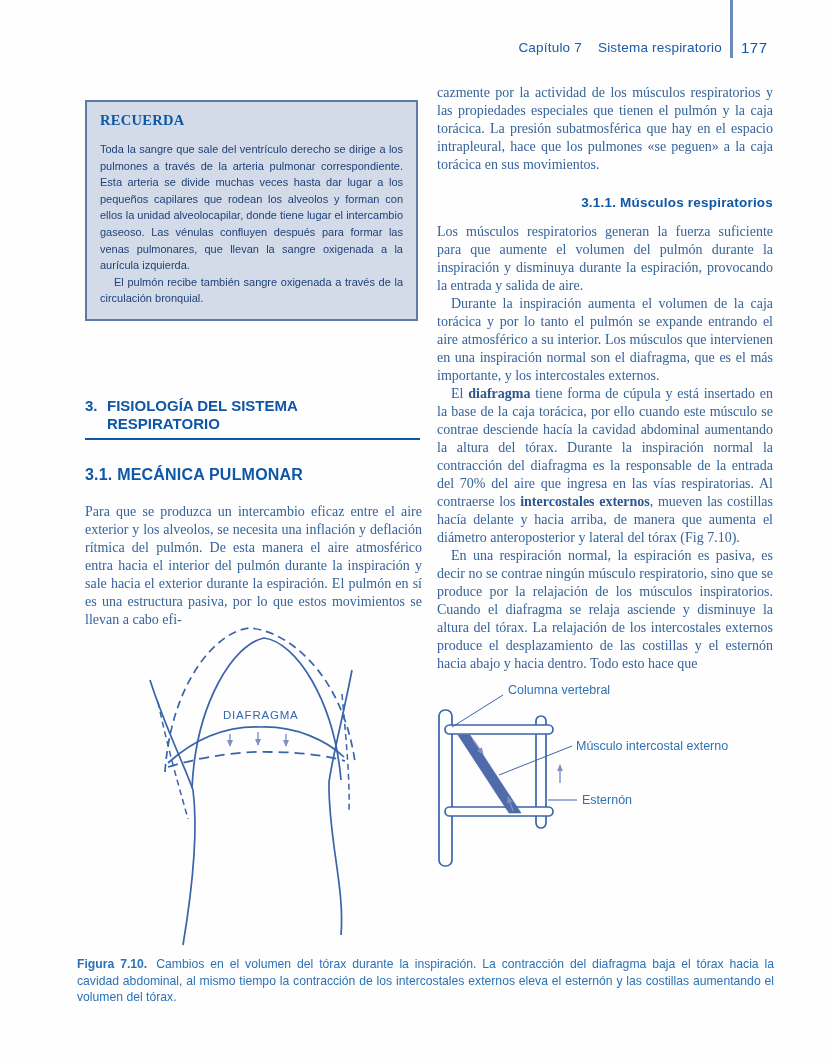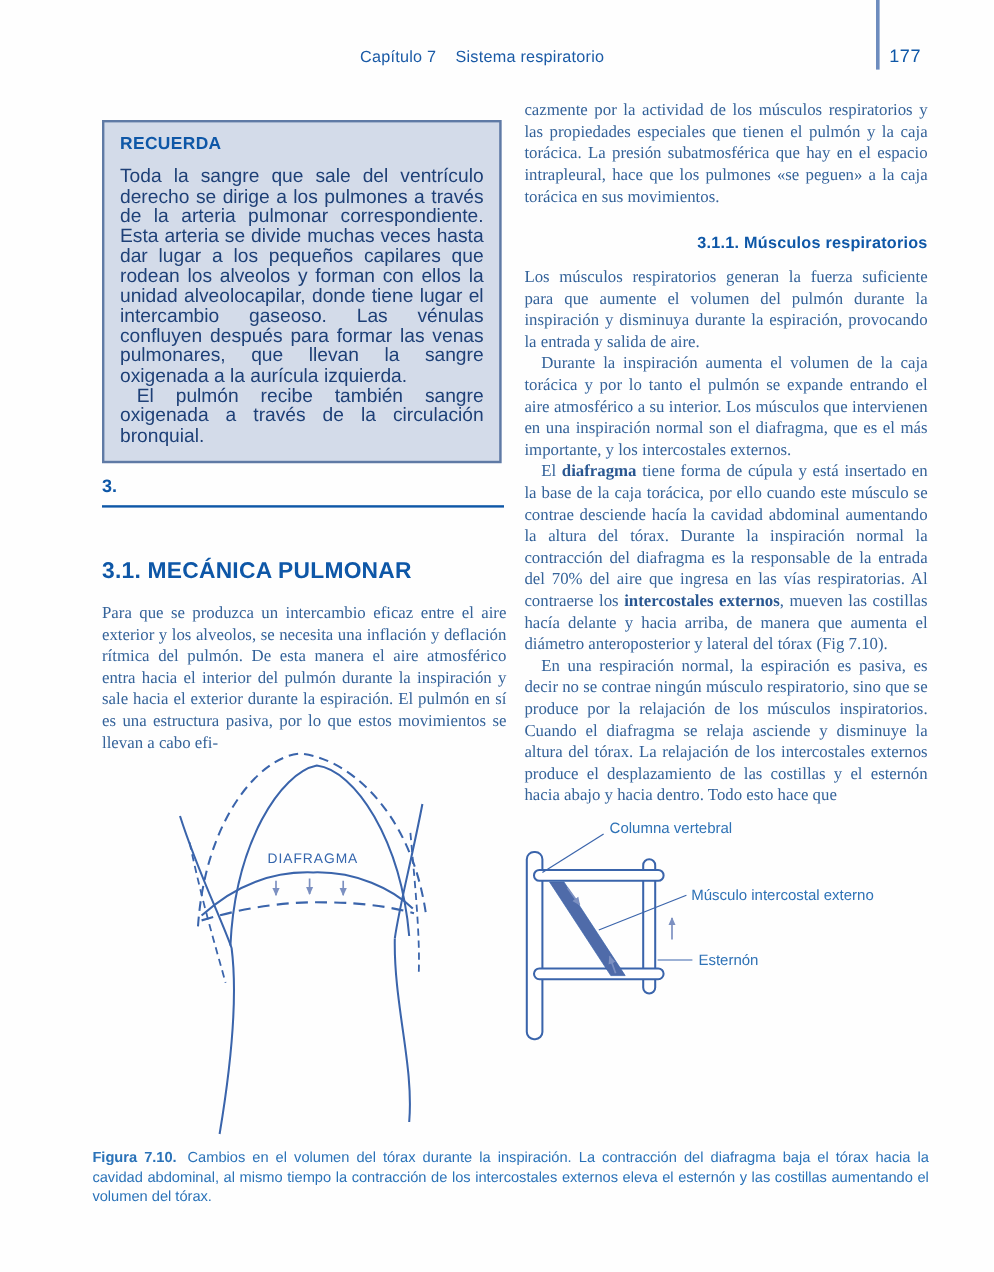--- a/index.html
+++ b/index.html
@@ -3,41 +3,41 @@
 <meta charset="utf-8">
 <style>
   html,body { margin:0; padding:0; background:#ffffff; }
   .page {
     position:relative; width:828px; height:1060px; margin:0 auto;
     background:#fefefe; overflow:hidden;
     font-family:"Liberation Serif", serif;
   }
   
   .top-bar { position:absolute; left:730px; top:0; width:3px; height:58px; background:#6d8cbe; }
-  .header { position:absolute; top:40px; left:300px; width:422px; 
+  .header { position:absolute; top:40px; left:300px; width:422px; text-align:right;
     font-family:"Liberation Sans", sans-serif; font-size:13.5px; color:#1a5aa6; letter-spacing:.2px; }
   .header .sec { margin-left:16px; }
   .pagenum { position:absolute; top:39px; left:741px; font-family:"Liberation Sans", sans-serif;
     font-weight:normal; font-size:15px; color:#0e57a7; letter-spacing:.5px; }
 
   
   .note-box { position:absolute; left:85px; top:100px; width:333px; box-sizing:border-box;
     background:#d3dbe9; border:2px solid #5f7aa5; padding:8px 13px 12px 13px;
     font-family:"Liberation Sans", sans-serif; color:#1e4077; }
-  .note-box h3 { margin:2px 0 12px 0; font-size:14.5px; color:#0e57a7; letter-spacing:.3px; }
-  .note-box p { margin:0; font-size:16px; line-height:16.6px; text-align:justify; }
+  .note-box h3 { margin:2px 0 12px 0; font-size:14.5px; color:#0e57a7; letter-spacing:.3px;font-family:Liberation Serif, serif; }
+  .note-box p { margin:0; font-size:11px; line-height:16.6px; text-align:justify; }
   .note-box p.ind { text-indent:14px; }
 
   
   .h3main { position:absolute; left:85px; top:397px; width:335px; box-sizing:border-box;
     font-family:"Liberation Sans", sans-serif; font-weight:bold; font-size:15px; line-height:17.5px;
     color:#0e57a7; border-bottom:2.5px solid #0e57a7; padding-bottom:6px; display:flex; }
   .h3num { width:22px; flex:none; }
   .h31 { position:absolute; left:85px; top:466px; margin:0; font-family:"Liberation Sans", sans-serif;
-    font-size:19px; color:#0e57a7; letter-spacing:.2px; }
+    font-size:16px; color:#0e57a7; letter-spacing:.2px; }
   .h311 { margin:21px 0 13px 0; font-family:"Liberation Sans", sans-serif;
     font-size:13.5px; color:#0e57a7; letter-spacing:.2px;text-align:right; }
 
   
   .body { margin:0; font-size:14px; line-height:18px; text-align:justify; color:#35639a; }
   .body.ind { text-indent:14px; }
   .left-para { position:absolute; left:85px; top:503px; width:337px; }
   .rightcol { position:absolute; left:437px; top:84px; width:336px; }
   .body b { color:#2a5791; }
 
@@ -63,20 +63,21 @@
   <div class="pagenum">177</div>
 
   <aside class="note-box">
     <h3>RECUERDA</h3>
     <p>Toda la sangre que sale del ventrículo derecho se dirige a los pulmones a través de la arteria pulmonar correspondiente. Esta arteria se divide muchas veces hasta dar lugar a los pequeños capilares que rodean los alveolos y forman con ellos la unidad alveolocapilar, donde tiene lugar el intercambio gaseoso. Las vénulas confluyen después para formar las venas pulmonares, que llevan la sangre oxigenada a la aurícula izquierda.</p>
     <p class="ind">El pulmón recibe también sangre oxigenada a través de la circulación bronquial.</p>
   </aside>
 
   <div class="h3main">
     <span class="h3num">3.</span>
+    <span class="h3text"><span>FISIOLOGÍA DEL SISTEMA</span><br><span>RESPIRATORIO</span></span>
   </div>
 
   <h4 class="h31">3.1. MECÁNICA PULMONAR</h4>
 
   <p class="body left-para">Para que se produzca un intercambio eficaz entre el aire exterior y los alveolos, se necesita una inflación y deflación rítmica del pulmón. De esta manera el aire atmosférico entra hacia el interior del pulmón durante la inspiración y sale hacia el exterior durante la espiración. El pulmón en sí es una estructura pasiva, por lo que estos movimientos se llevan a cabo efi-</p>
 
   <div class="rightcol">
     <p class="body">cazmente por la actividad de los músculos respiratorios y las propiedades especiales que tienen el pulmón y la caja torácica. La presión subatmosférica que hay en el espacio intrapleural, hace que los pulmones «se peguen» a la caja torácica en sus movimientos.</p>
     <h4 class="h311">3.1.1. Músculos respiratorios</h4>
     <p class="body">Los músculos respiratorios generan la fuerza suficiente para que aumente el volumen del pulmón durante la inspiración y disminuya durante la espiración, provocando la entrada y salida de aire.</p>

